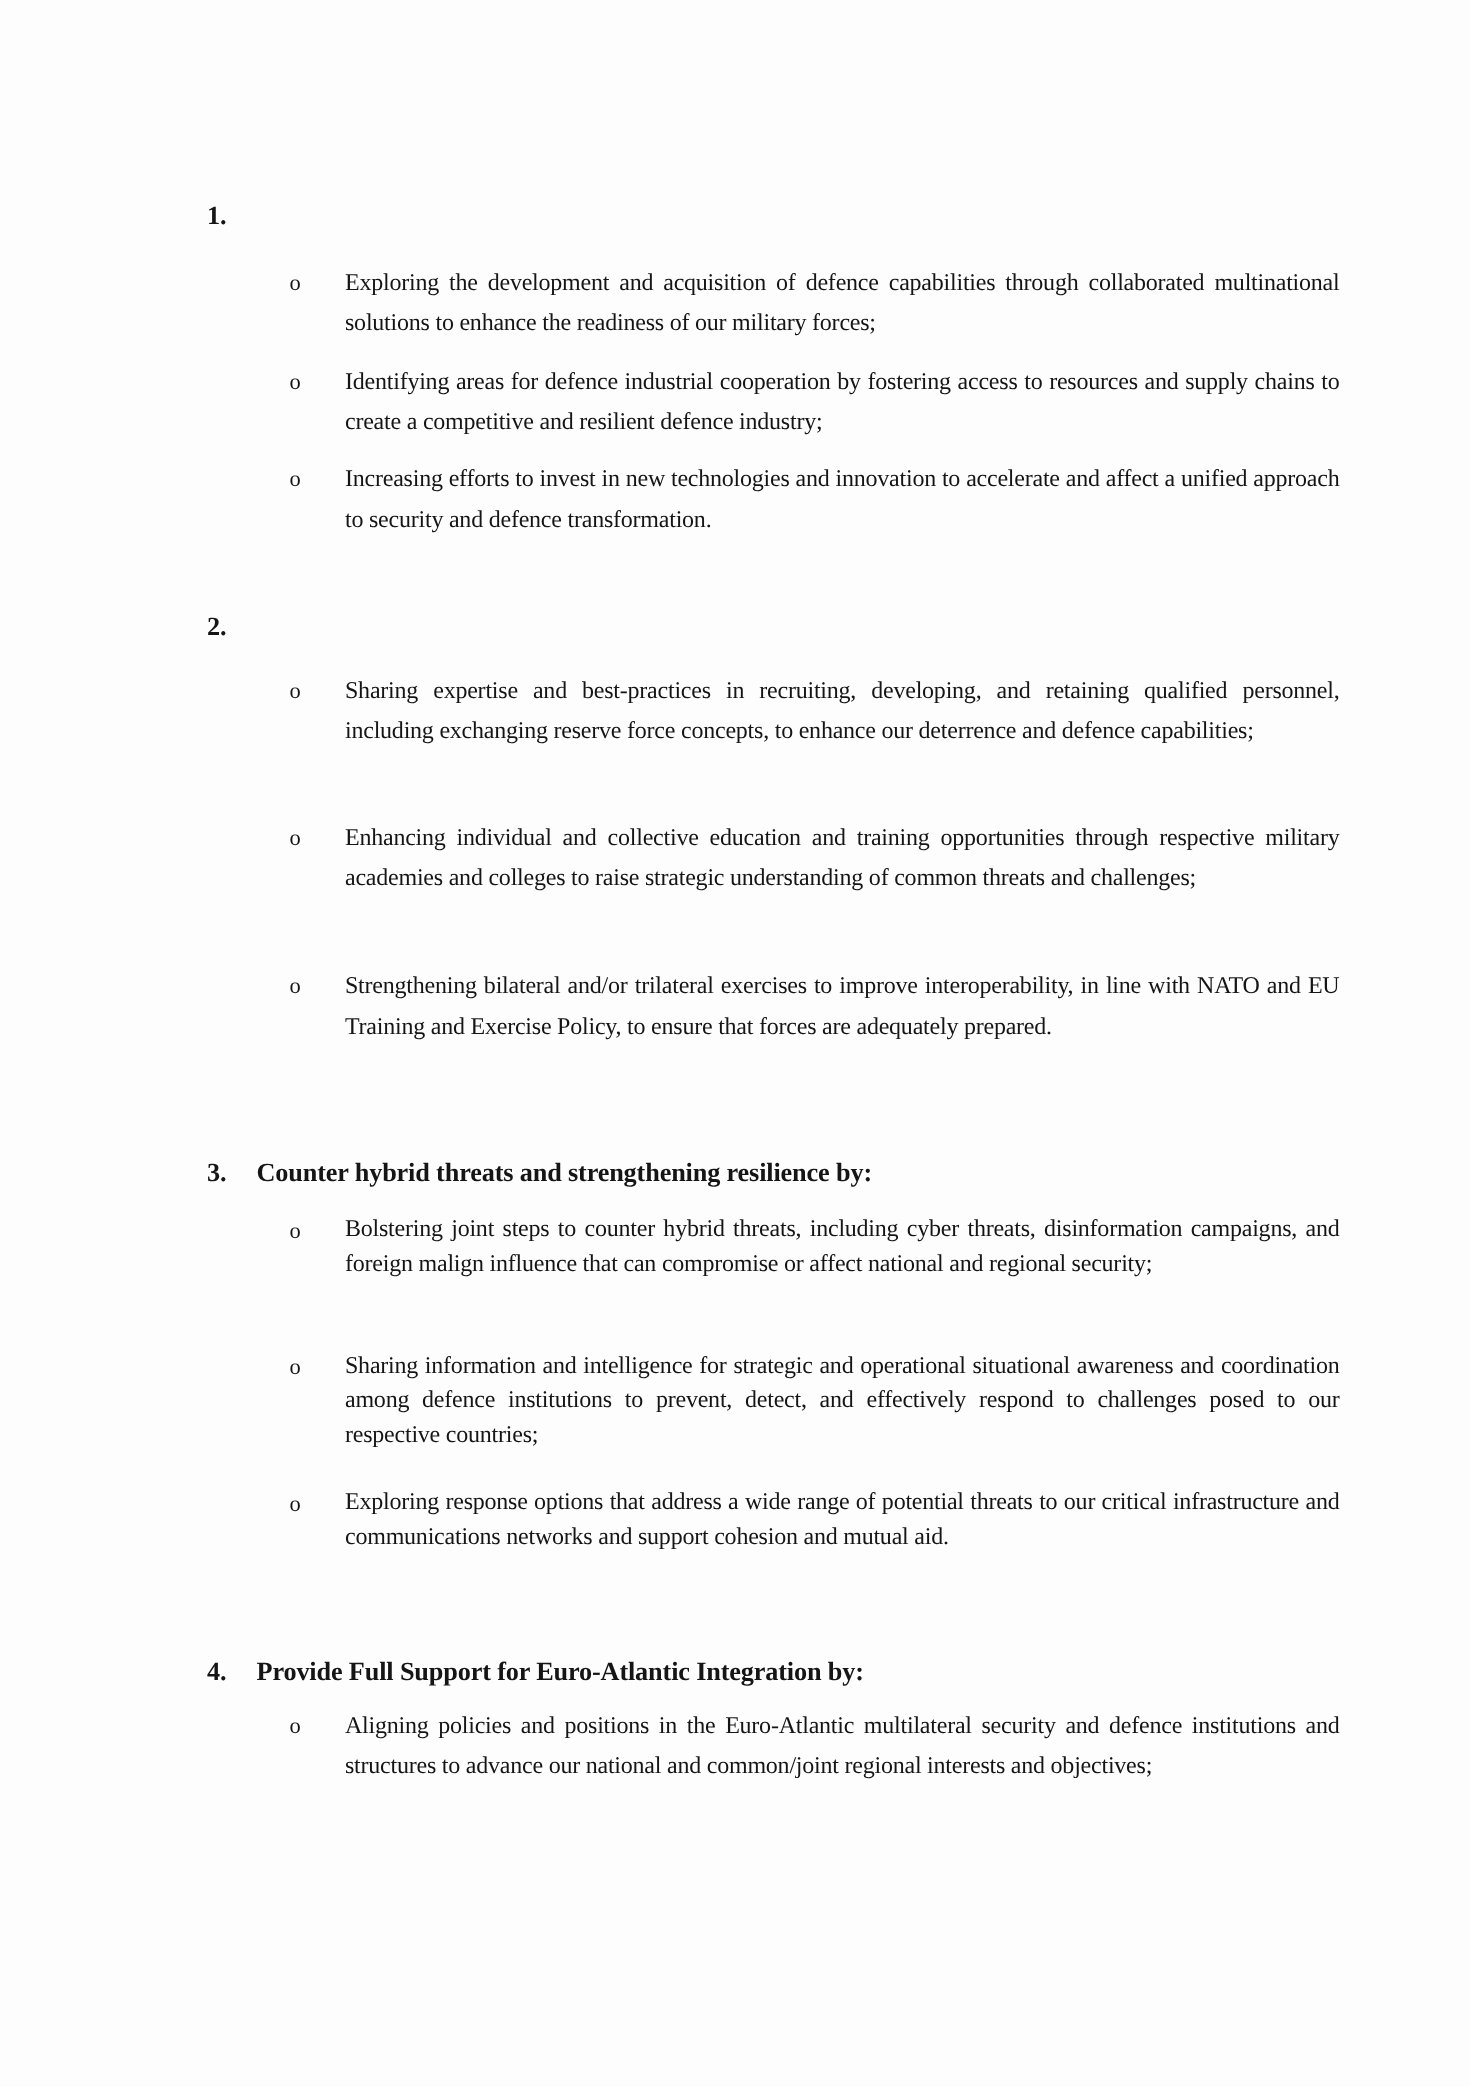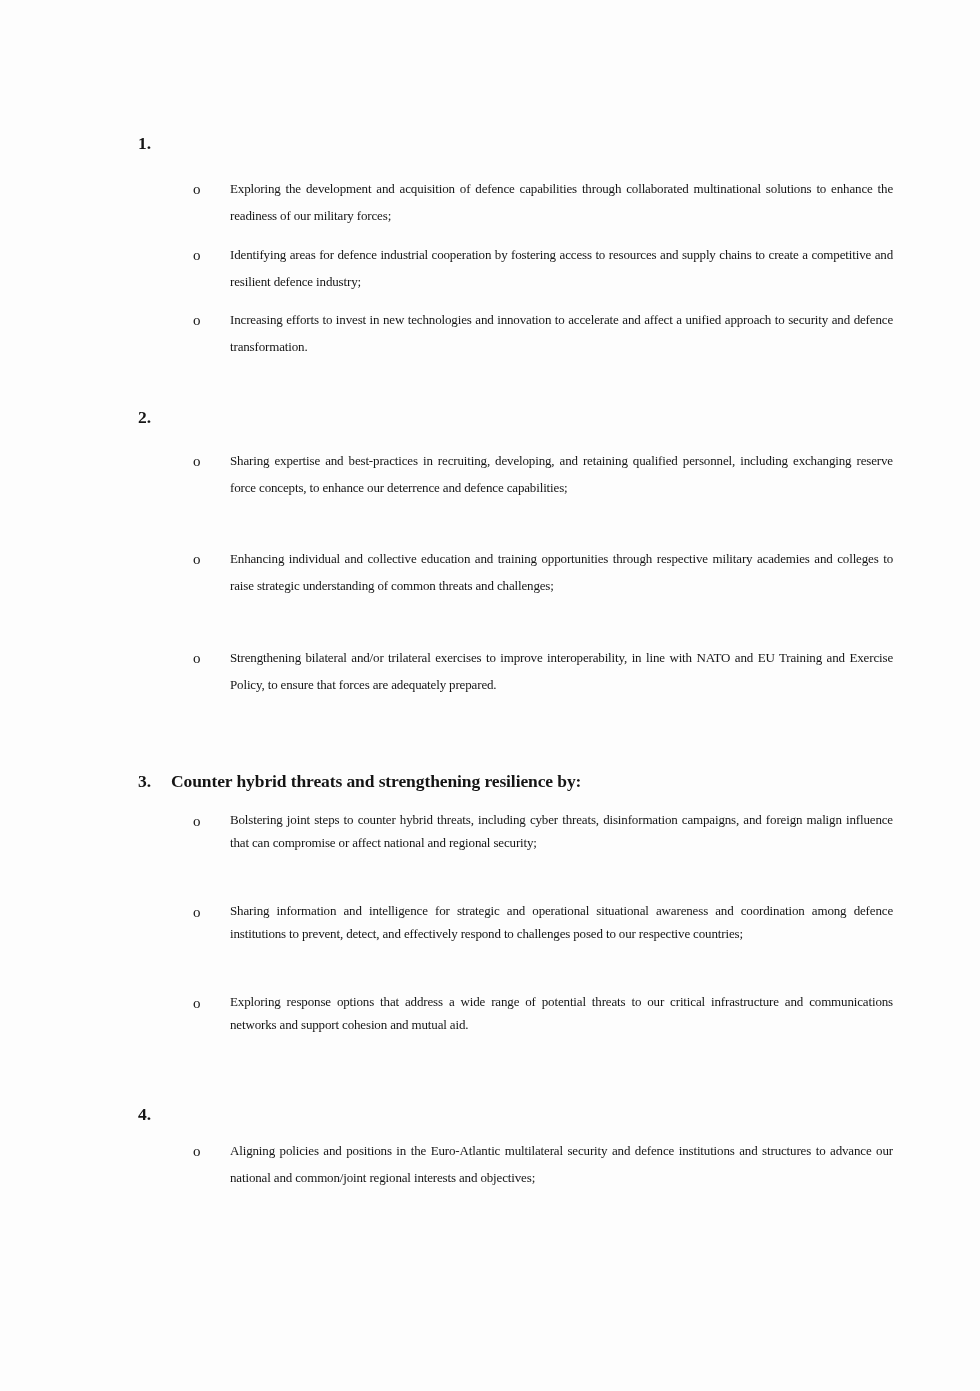--- a/index.html
+++ b/index.html
@@ -48,21 +48,21 @@
       position: absolute;
       left: 0;
       top: 0;
       font-size: 15px;
       line-height: 26px;
     }
     .bullet .text {
       position: absolute;
       left: 37px;
       width: 663px;
-      font-size: 13px;
+      font-size: 16px;
       line-height: 26.5px;
       text-align: justify;
       letter-spacing: -0.15px;
     }
   </style>
 </head>
 <body>
 
 <div class="page">
 
@@ -117,20 +117,21 @@
     </div>
     <div class="bullet" style="top:220px;">
       <span class="marker">o</span>
       <span class="text" style="line-height:23px;font-family:Liberation Serif, serif;">Exploring response options that address a wide range of potential threats to our critical infrastructure and communications networks and support cohesion and mutual aid.</span>
     </div>
   </div>
 
   <div class="section" style="top:1103px;">
     <div class="heading">
       <span class="num">4.</span>
+      <span>Provide Full Support for Euro-Atlantic Integration by:</span>
     </div>
     <div class="bullet" style="top:35px;">
       <span class="marker">o</span>
       <span class="text">Aligning policies and positions in the Euro-Atlantic multilateral security and defence institutions and structures to advance our national and common/joint regional interests and objectives;</span>
     </div>
   </div>
 
 </div>
 
 </body></html>

